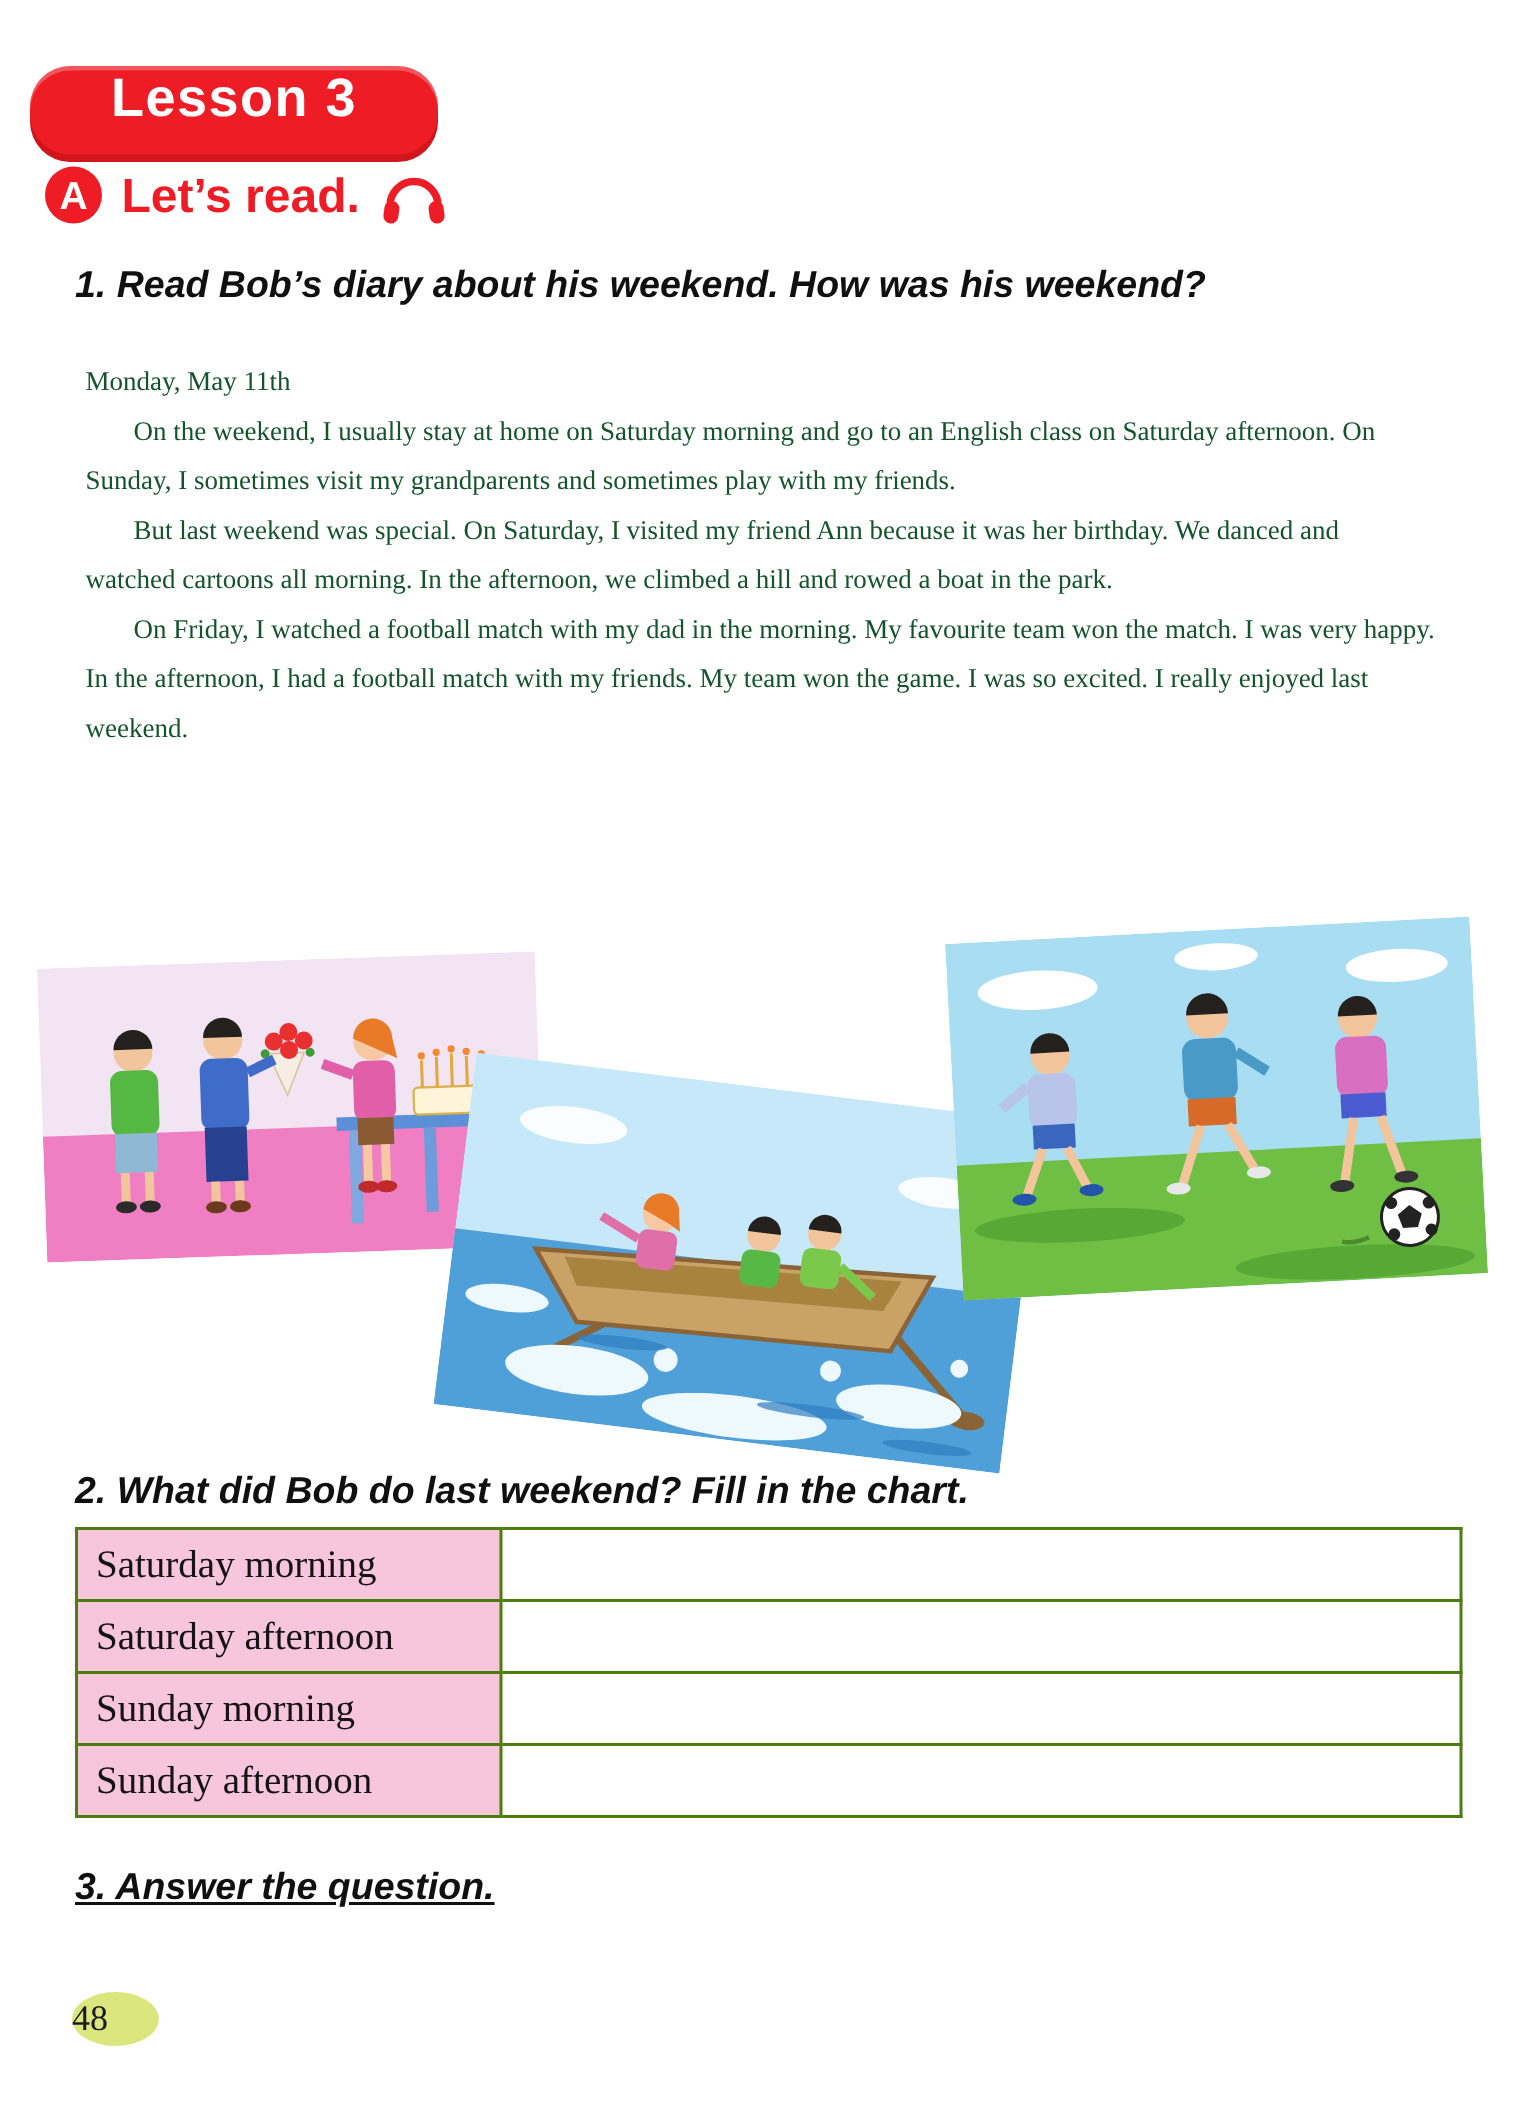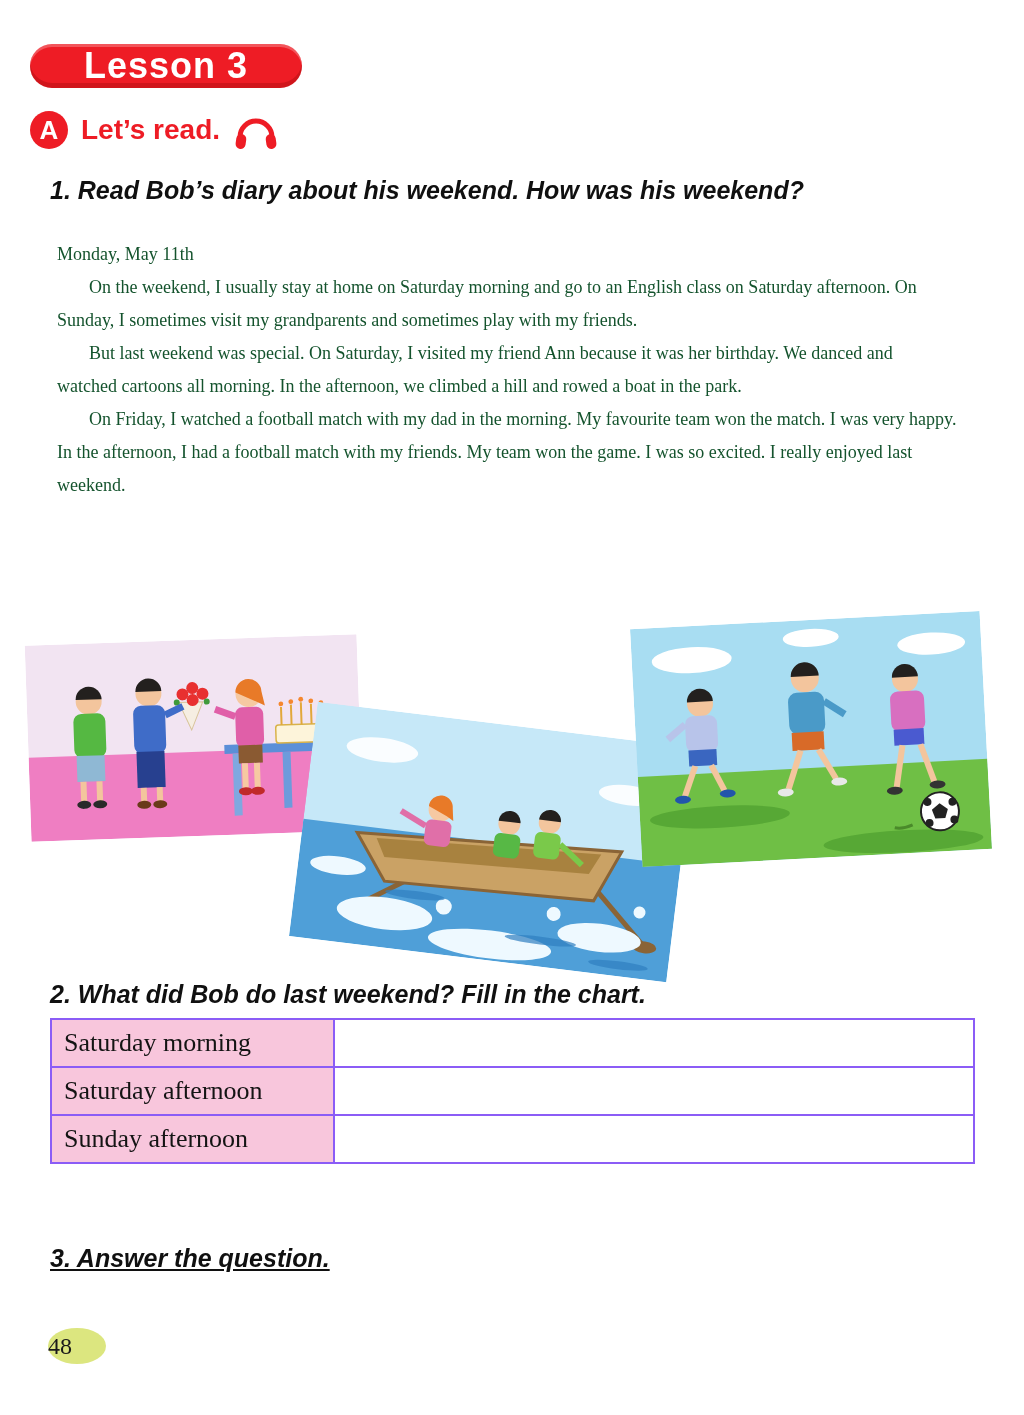--- a/index.html
+++ b/index.html
@@ -8,46 +8,46 @@
     background:#ffffff;
     font-family:"Liberation Serif", serif;
     position:relative;
     overflow:hidden;
     color:#141414;
   }
   .page { position:absolute; inset:0; background:#ffffff; }
 
   
   .lesson-badge {
-    position:absolute; left:30px; top:44px;
-    width:272px; height:44px;
+    position:absolute; left:20px; top:44px;
+    width:272px; height:64px;
     background:#ee1c25;
     border-radius:27px;
-    display:flex; align-items:center; justify-content:center;
+    display:flex; justify-content:center;
     box-shadow: inset 0 -5px 0 rgba(120,0,0,0.25), inset 0 3px 0 rgba(255,255,255,0.25);
   }
   .lesson-badge span {
     color:#fff; font-family:"Liberation Sans", sans-serif;
     font-weight:bold; font-size:36px; letter-spacing:1px;
   }
 
   
   .section-row {
     position:absolute; left:30px; top:110px;
     display:flex; align-items:center; gap:13px;
   }
   .letter-circle {
     width:38px; height:38px; border-radius:50%;
     background:#ee1c25; color:#fff;
     display:flex; align-items:center; justify-content:center;
     font-family:"Liberation Sans", sans-serif; font-weight:bold; font-size:26px;
   }
   .section-title {
     color:#ee1c25; font-family:"Liberation Sans", sans-serif;
-    font-weight:bold; font-size:28px;
+    font-weight:bold; font-size:32px;
   }
 
   .task-heading {
     position:absolute; left:50px;
     font-family:"Liberation Sans", sans-serif;
     font-weight:bold; font-style:italic;
     font-size:25px; color:#101010;text-align:right;
   }
   #task1-heading { top:176px; }
   #task2-heading { top:980px; }
@@ -68,21 +68,21 @@
   #illus-birthday { left:28px;  top:28px;  width:332px; height:196px; transform:rotate(-2deg); }
   #illus-boat     { left:302px; top:112px; width:380px; height:236px; transform:rotate(7deg); }
   #illus-football { left:636px; top:8px;   width:350px; height:238px; transform:rotate(-3deg); }
 
   
   .chart-table {
     position:absolute; left:50px; top:1018px; width:925px;
     border-collapse:collapse;
   }
   .chart-table td {
-    border:2px solid #8b5cf6;
+    border:2px solid #4d7c0f;
     height:48px;
     font-size:26px;
     color:#141414;
   }
   .chart-table td.label {
     width:283px;
     background:#f8c6dc;
     padding-left:12px;
   }
   .chart-table td.value { background:#ffffff; }
@@ -306,20 +306,24 @@
     <tbody>
       <tr>
         <td class="label">Saturday morning</td>
         <td class="value"></td>
       </tr>
       <tr>
         <td class="label">Saturday afternoon</td>
         <td class="value"></td>
       </tr>
       <tr>
+        <td class="label">Sunday morning</td>
+        <td class="value"></td>
+      </tr>
+      <tr>
         <td class="label">Sunday afternoon</td>
         <td class="value"></td>
       </tr>
     </tbody>
   </table>
 
   <div class="task-heading" id="task3-heading">3. Answer the question.</div>
 
   <div class="page-number">
     <span>48</span>

